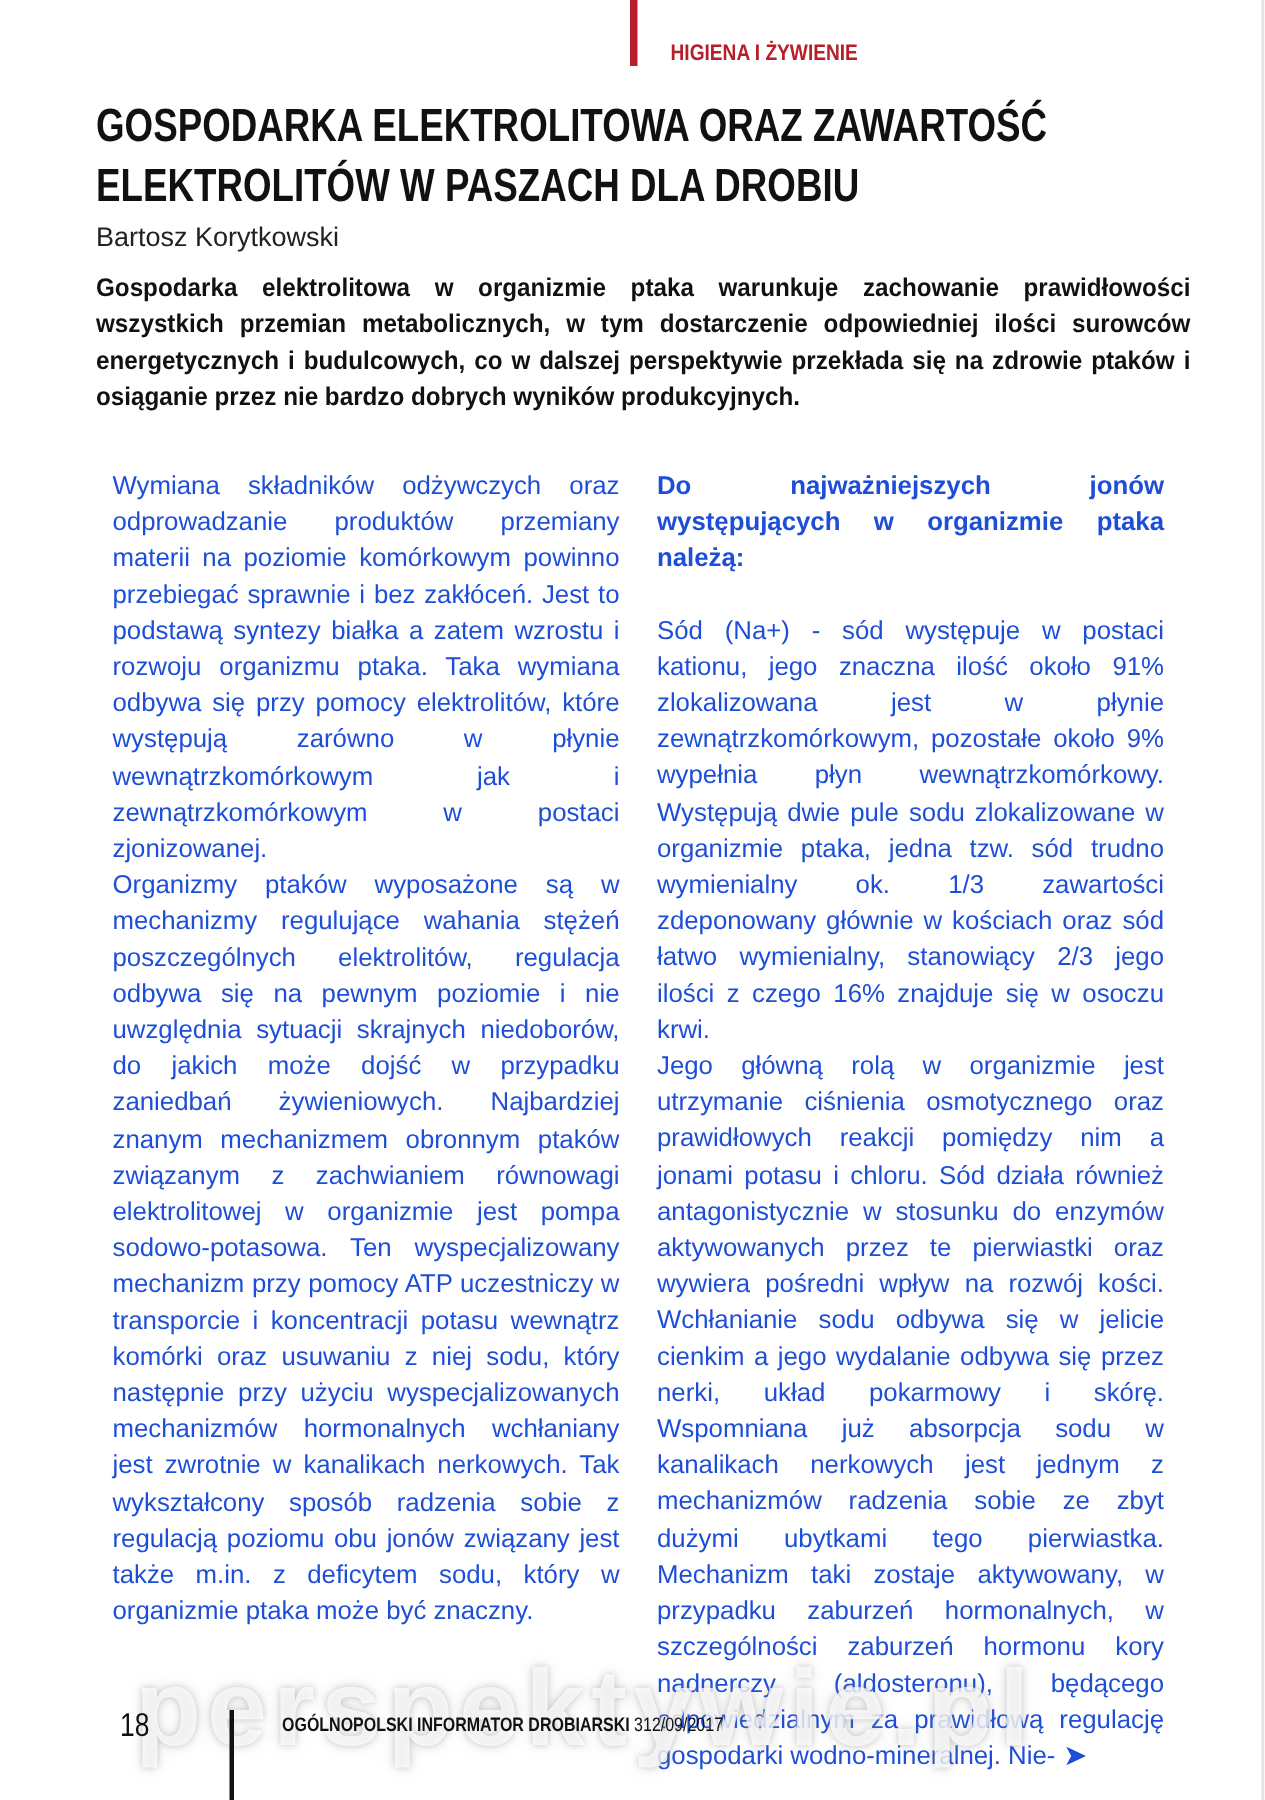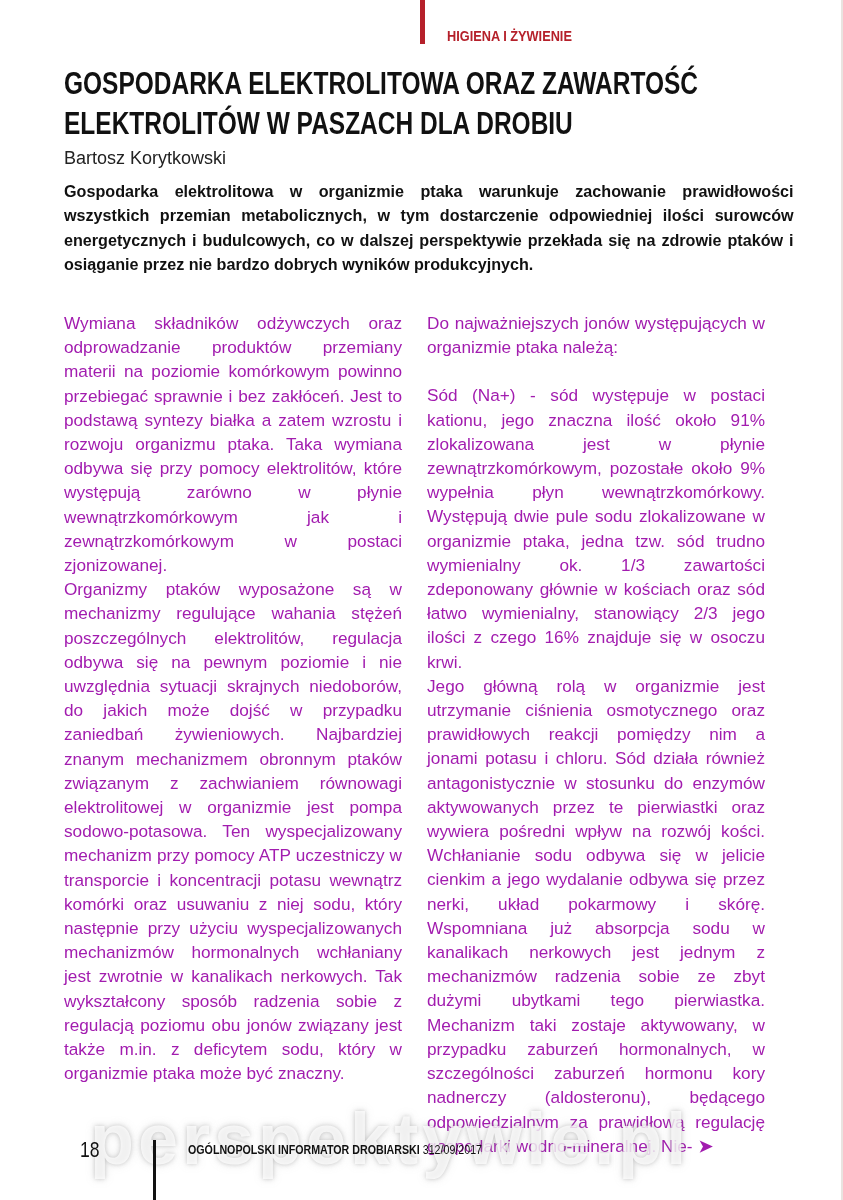--- a/index.html
+++ b/index.html
@@ -20,27 +20,28 @@
       color: #111; transform: scaleX(0.79); transform-origin: left top; white-space: nowrap;
     }
     .author { position: absolute; left: 64px; top: 148px; font-size: 18px; color: #222; }
     .lead {
       position: absolute; left: 64px; top: 180px; width: 730px;
       font-weight: bold; font-size: 17px; line-height: 24.3px; text-align: justify; color: #111;
       transform: scaleX(0.95); transform-origin: left top; width: 768px;
     }
     .col {
       position: absolute; top: 311px; width: 338px;
-      font-size: 17.2px; line-height: 24.2px; text-align: justify; color: #a21caf;
+      font-size: 17.2px; line-height: 24.2px; text-align: justify; color: #1d4ed8;
       hyphens: manual;
+      margin-left: 11px;
     }
     .col.left { left: 64px; }
     .col.right { left: 427px; width: 338px; }
     .col p { margin: 0; }
-    .subhead { font-weight: normal; margin: 0 0 24px 0 !important; }
+    .subhead { font-weight: bold; margin: 0 0 24px 0 !important; }
     .bold { font-weight: normal; }
     .cont-arrow { font-weight: bold; margin-left: 6px; }
     .watermark {
       position: absolute; left: 90px; top: 1098px; font-size: 72px; font-weight: bold;
       color: rgba(255,255,255,0.75); letter-spacing: 4px;
       text-shadow: 0 0 4px rgba(120,120,120,0.35), 0 0 10px rgba(160,160,160,0.25);
     }
     .page-number { position: absolute; left: 80px; top: 1137px; font-size: 22px; color: #111; transform: scaleX(0.8); transform-origin: left top; }
     .footer-bar { position: absolute; left: 153px; top: 1140px; width: 3px; height: 60px; background: #111; }
     .footer-text { position: absolute; left: 188px; top: 1142px; font-size: 13px; color: #111; transform: scaleX(0.82); transform-origin: left top; white-space: nowrap; }

